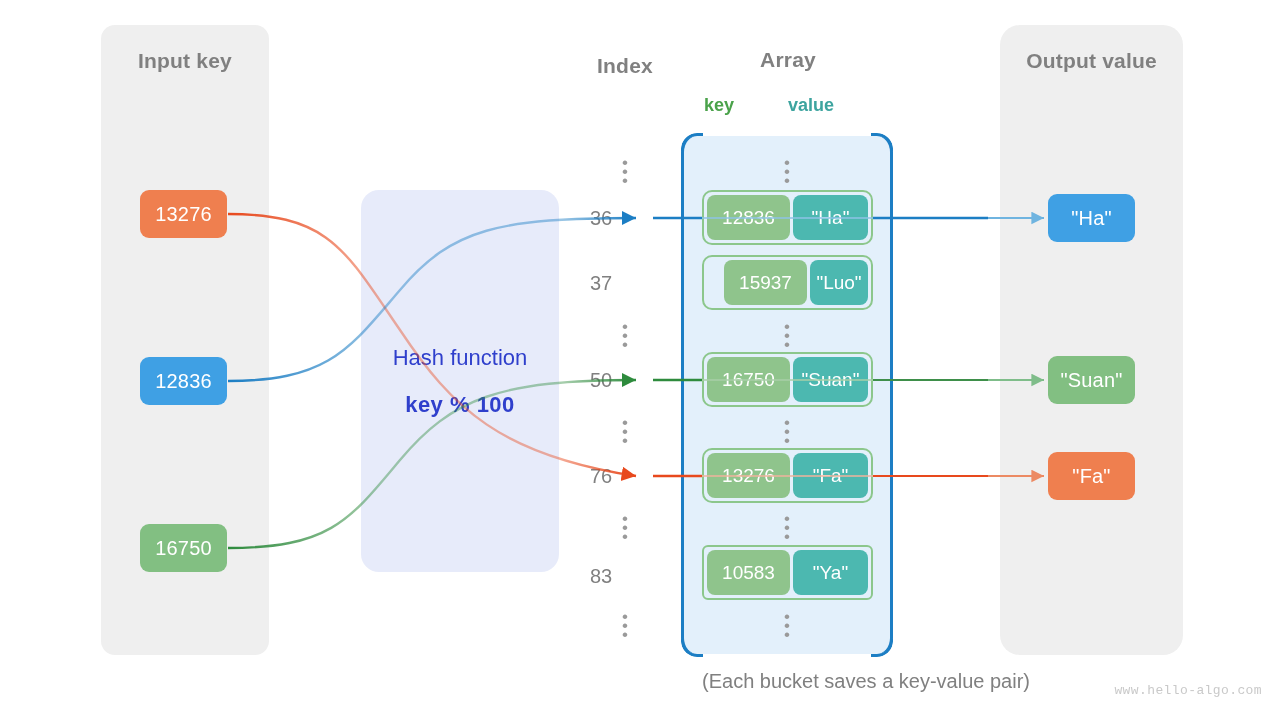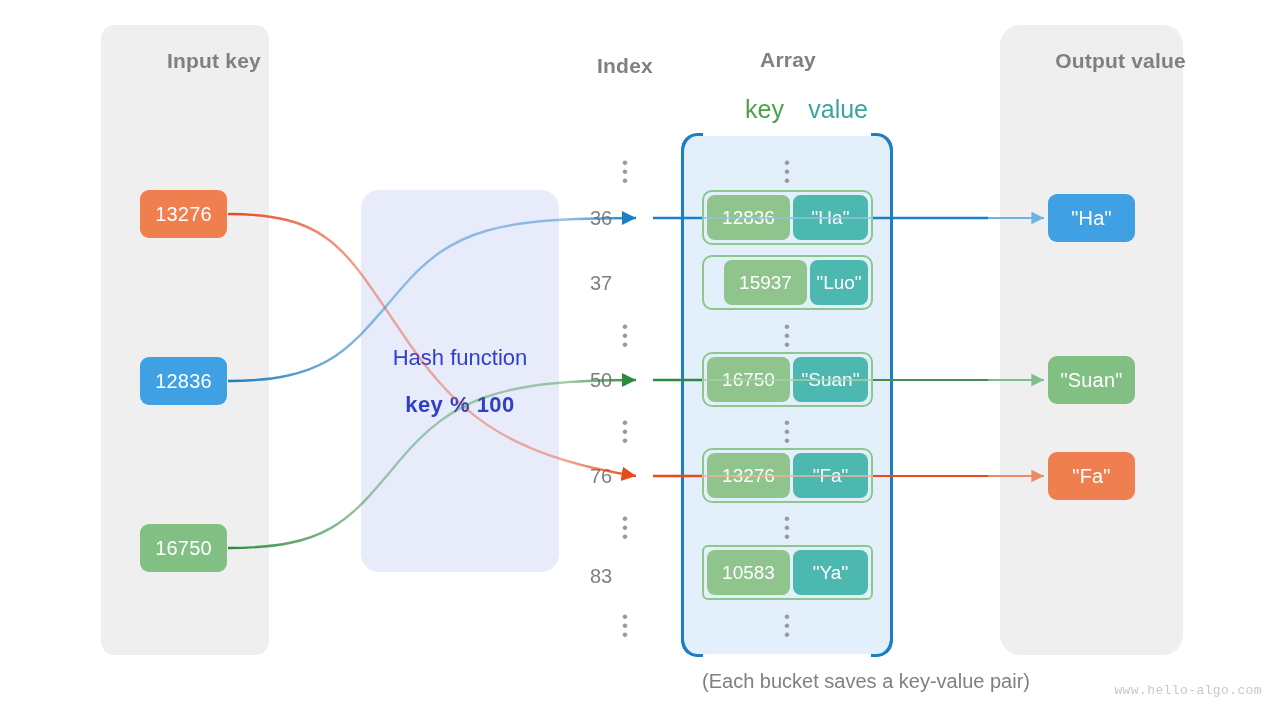--- a/index.html
+++ b/index.html
@@ -25,38 +25,38 @@
 
   .panel-title {
     position: absolute;
     width: 100%;
     top: 24px;
     text-align: center;
     font-size: 21px;
     font-weight: bold;
     color: #808080;
     letter-spacing: 0.2px;
-    margin-left: 29px;
   }
 
   .col-title {
     position: absolute;
     font-size: 21px;
     font-weight: bold;
     color: #808080;
     text-align: center;
     letter-spacing: 0.2px;
   }
   #index-title { left: 565px; top: 54px; width: 120px; }
   #array-title { left: 728px; top: 48px; width: 120px; }
 
   .sub-title {
     position: absolute;
-    font-size: 25px;
-    text-align: right;
+    font-size: 18px;
+    text-align: left;
+    font-weight: bold;
   }
   #key-sub   { left: 704px; top: 95px; width: 80px; color: #4aa24a; }
   #value-sub { left: 788px; top: 95px; width: 80px; color: #3da49f; }
 
   
   #hash-box {
     position: absolute;
     left: 361px; top: 190px;
     width: 198px; height: 382px;
     background: #e7ebfa;

